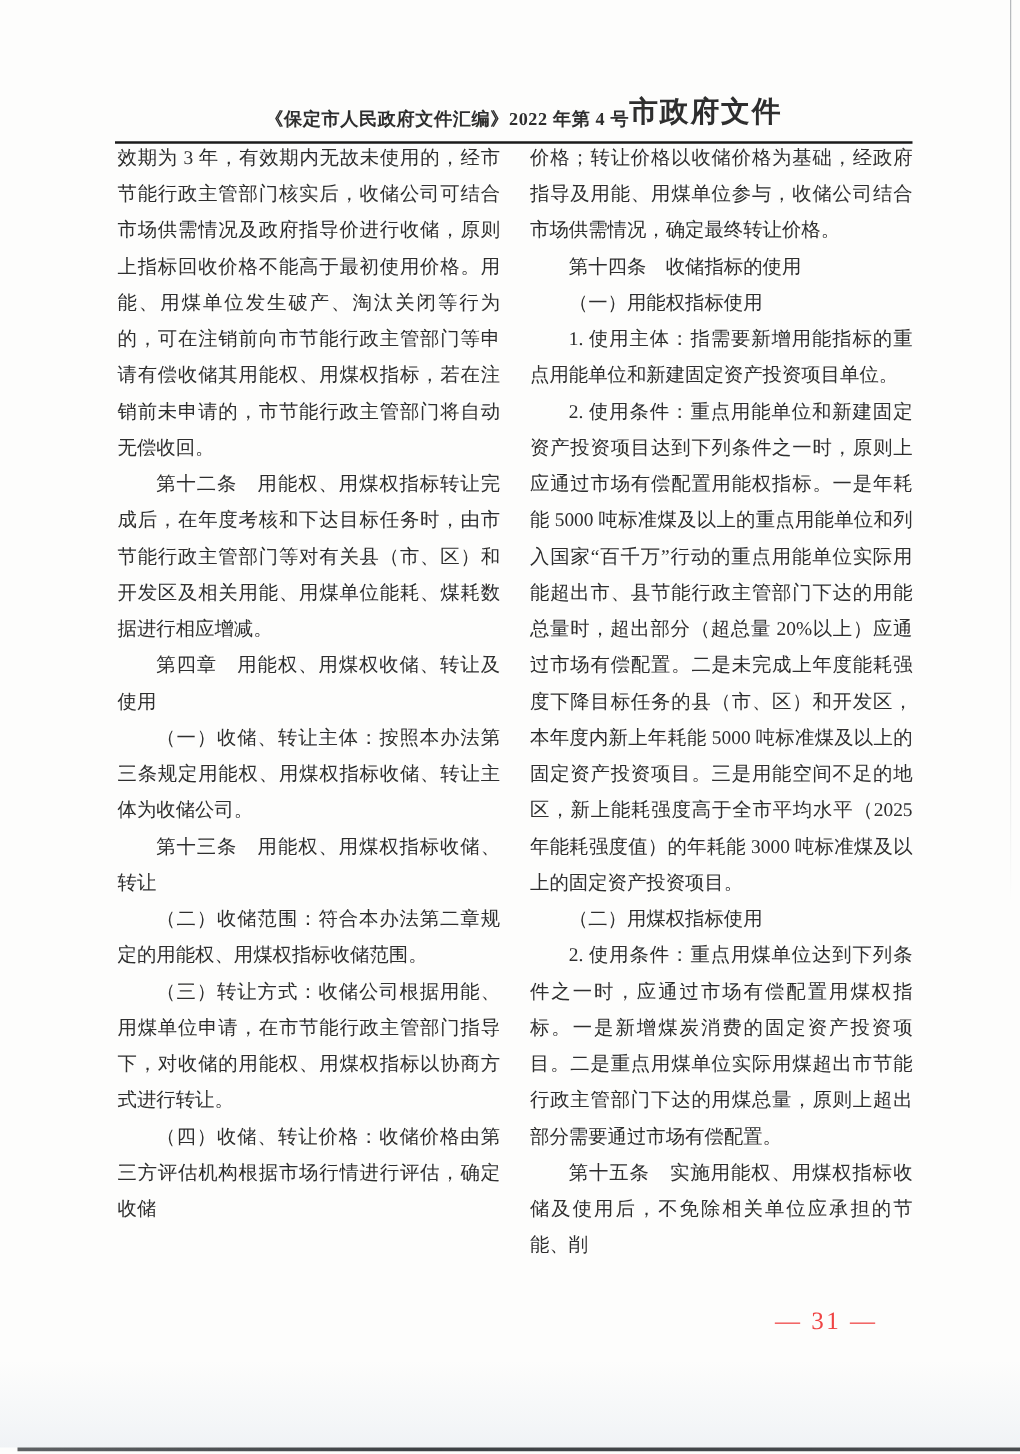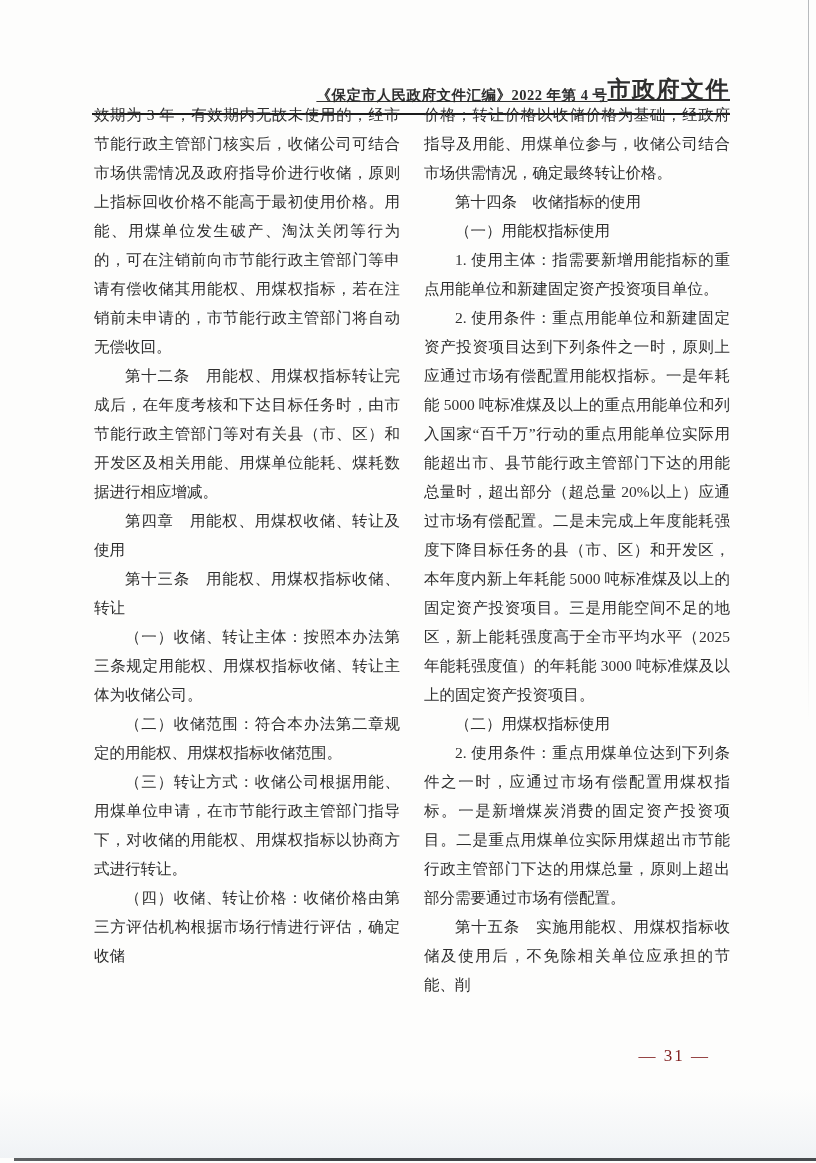--- a/index.html
+++ b/index.html
@@ -17,68 +17,67 @@
   .page {
     position: relative;
     width: 816px; height: 1163px;
     color: var(--text);
   }
   
   .header {
     position: absolute;
     left: 92px; right: 86px; top: 74px;
     display: flex;
-    justify-content: flex-end;
+    justify-content: center;
     align-items: flex-end;
     padding-bottom: 8px;
     border-bottom: 2px solid var(--rule);
-    text-decoration: underline;
   }
   .header-left {
     font-size: 14.5px;
     font-weight: bold;
     letter-spacing: 0.5px;
     padding-left: 16px;
     white-space: nowrap;
   }
   .header-right {
     font-size: 23px;
     font-weight: bold;
     letter-spacing: 1.5px;
     font-family: "Liberation Sans", "DejaVu Sans", sans-serif;
     white-space: nowrap;
   }
   
   .columns {
     position: absolute;
-    left: 94px; top: 100px;
+    left: 94px; top: 112px;
     width: 636px;
     display: flex;
     gap: 24px;
   }
   .column {
     width: 306px;
     font-size: 15.5px;
     line-height: 29px;
     text-align: justify;
     text-justify: inter-character;
     color: var(--text);
   }
   .column p.para { margin: 0; }
   .column p.para.indent { text-indent: 2em; }
   
   .page-number {
     position: absolute;
     top: 1046px;
     left: 620px;
     width: 90px;
-    text-align: right;
-    font-size: 17px;
+    text-align: left;
+    font-size: 20px;
     letter-spacing: 2px;
-    color: #7f1d1d;
+    color: #ef4444;
   }
   
   .scan-edge-right {
     position: absolute;
     top: 0; right: 7px;
     width: 1px; height: 62%;
     background: linear-gradient(to bottom, #b7babd 0%, #c3c6c9 55%, rgba(195,198,201,0) 100%);
   }
   .scan-edge-bottom {
     position: absolute;
@@ -103,22 +102,22 @@
   <div class="header">
     <span class="header-left">《保定市人民政府文件汇编》2022 年第 4 号</span>
     <span class="header-right">市政府文件</span>
   </div>
 
   <div class="columns">
     <div class="column">
         <p class="para">效期为 3 年，有效期内无故未使用的，经市节能行政主管部门核实后，收储公司可结合市场供需情况及政府指导价进行收储，原则上指标回收价格不能高于最初使用价格。用能、用煤单位发生破产、淘汰关闭等行为的，可在注销前向市节能行政主管部门等申请有偿收储其用能权、用煤权指标，若在注销前未申请的，市节能行政主管部门将自动无偿收回。</p>
         <p class="para indent">第十二条　用能权、用煤权指标转让完成后，在年度考核和下达目标任务时，由市节能行政主管部门等对有关县（市、区）和开发区及相关用能、用煤单位能耗、煤耗数据进行相应增减。</p>
         <p class="para indent">第四章　用能权、用煤权收储、转让及使用</p>
+        <p class="para indent">（一）收储、转让主体：按照本办法第三条规定用能权、用煤权指标收储、转让主体为收储公司。</p>
         <p class="para indent">第十三条　用能权、用煤权指标收储、转让</p>
-        <p class="para indent">（一）收储、转让主体：按照本办法第三条规定用能权、用煤权指标收储、转让主体为收储公司。</p>
         <p class="para indent">（二）收储范围：符合本办法第二章规定的用能权、用煤权指标收储范围。</p>
         <p class="para indent">（三）转让方式：收储公司根据用能、用煤单位申请，在市节能行政主管部门指导下，对收储的用能权、用煤权指标以协商方式进行转让。</p>
         <p class="para indent">（四）收储、转让价格：收储价格由第三方评估机构根据市场行情进行评估，确定收储</p>
       </div>
     <div class="column">
         <p class="para">价格；转让价格以收储价格为基础，经政府指导及用能、用煤单位参与，收储公司结合市场供需情况，确定最终转让价格。</p>
         <p class="para indent">第十四条　收储指标的使用</p>
         <p class="para indent">（一）用能权指标使用</p>
         <p class="para indent">1. 使用主体：指需要新增用能指标的重点用能单位和新建固定资产投资项目单位。</p>
         <p class="para indent">2. 使用条件：重点用能单位和新建固定资产投资项目达到下列条件之一时，原则上应通过市场有偿配置用能权指标。一是年耗能 5000 吨标准煤及以上的重点用能单位和列入国家“百千万”行动的重点用能单位实际用能超出市、县节能行政主管部门下达的用能总量时，超出部分（超总量 20%以上）应通过市场有偿配置。二是未完成上年度能耗强度下降目标任务的县（市、区）和开发区，本年度内新上年耗能 5000 吨标准煤及以上的固定资产投资项目。三是用能空间不足的地区，新上能耗强度高于全市平均水平（2025 年能耗强度值）的年耗能 3000 吨标准煤及以上的固定资产投资项目。</p>

